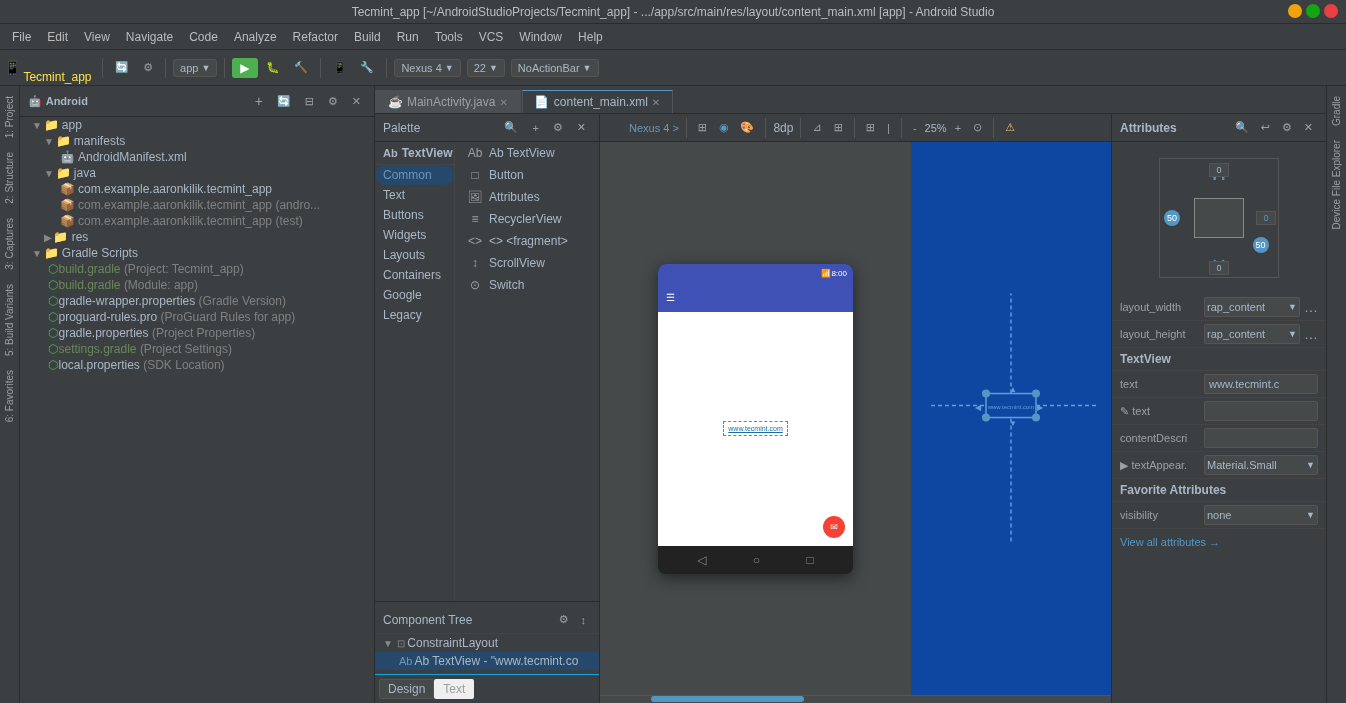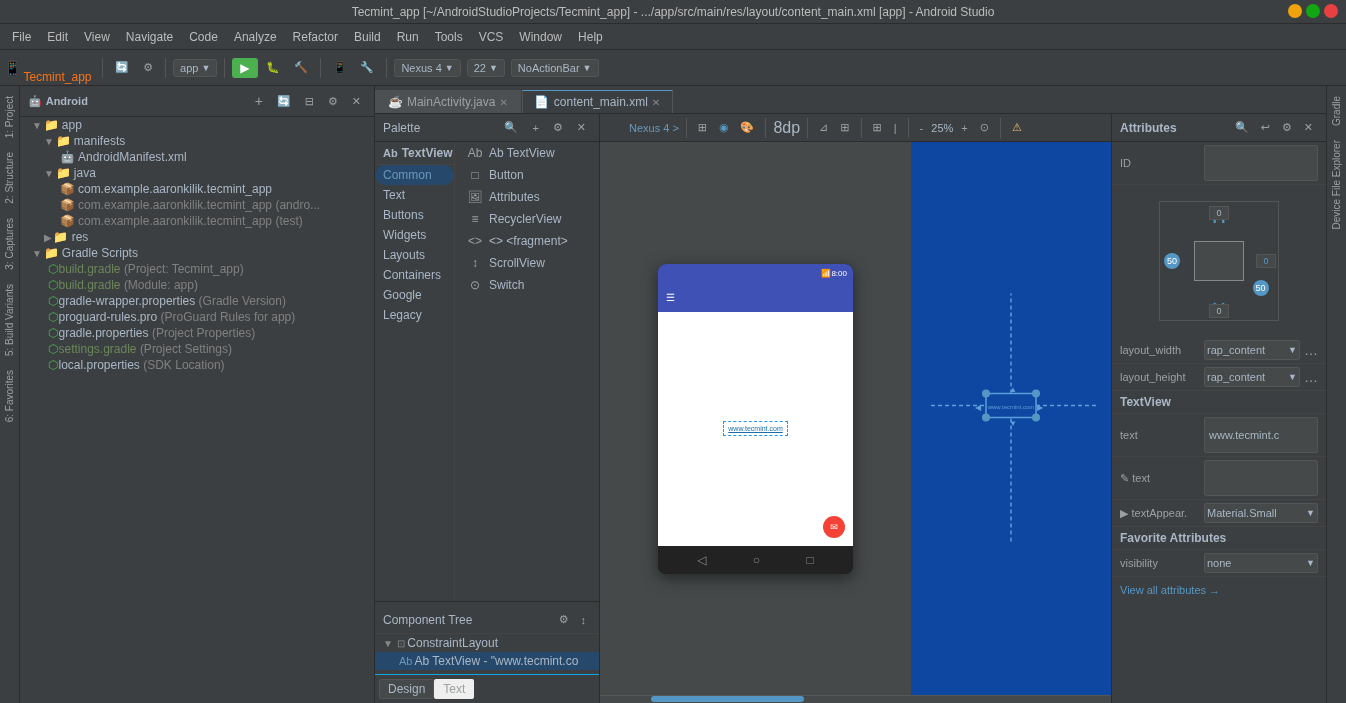--- a/index.html
+++ b/index.html
@@ -71,21 +71,21 @@
     .component-tree { border-top: 1px solid #2b2b2b; padding: 4px 0; }
     .component-tree-header { padding: 4px 8px; font-size: 12px; color: #a9b7c6; border-bottom: 1px solid #444; display: flex; align-items: center; justify-content: space-between; }
     .component-item { display: flex; align-items: center; padding: 2px 8px; cursor: pointer; font-size: 12px; color: #a9b7c6; }
     .component-item.selected { background: #26486b; }
 
     
     .right-panel { width: 215px; background: #3c3f41; border-left: 1px solid #2b2b2b; display: flex; flex-direction: column; overflow-y: auto; }
     .attr-header { padding: 4px 8px; font-size: 12px; color: #a9b7c6; border-bottom: 1px solid #2b2b2b; display: flex; align-items: center; justify-content: space-between; font-weight: bold; }
     .attr-row { display: flex; align-items: center; padding: 3px 8px; border-bottom: 1px solid #444; gap: 4px; }
     .attr-label { color: #9da0a2; font-size: 11px; width: 80px; flex-shrink: 0; }
-    .attr-value { background: #45494a; border: 1px solid #555; border-radius: 2px; color: #a9b7c6; padding: 1px 4px; font-size: 11px; flex: 1; height: 36px; display: flex; align-items: center; }
+    .attr-value { background: #45494a; border: 1px solid #555; border-radius: 2px; color: #a9b7c6; padding: 1px 4px; font-size: 11px; flex: 1; height: 20px; display: flex; align-items: center; }
     .attr-value input { background: transparent; border: none; color: #a9b7c6; font-size: 11px; width: 100%; outline: none; }
     .attr-dropdown { background: #45494a; border: 1px solid #555; border-radius: 2px; color: #a9b7c6; padding: 1px 2px; font-size: 11px; flex: 1; height: 20px; display: flex; align-items: center; justify-content: space-between; cursor: pointer; }
     .attr-section { padding: 4px 8px; font-weight: bold; font-size: 12px; color: #a9b7c6; background: #3c3f41; border-bottom: 1px solid #444; }
     .constraint-diagram { width: 120px; height: 120px; margin: 8px auto; position: relative; background: #3c3f41; border: 1px solid #555; }
 
     
     .side-icons-left { width: 20px; background: #3c3f41; border-right: 1px solid #2b2b2b; display: flex; flex-direction: column; align-items: center; padding-top: 4px; gap: 2px; }
     .side-icon { writing-mode: vertical-rl; transform: rotate(180deg); font-size: 10px; color: #9da0a2; cursor: pointer; padding: 6px 2px; }
     .side-icons-right { width: 20px; background: #3c3f41; border-left: 1px solid #2b2b2b; display: flex; flex-direction: column; align-items: center; padding-top: 4px; gap: 2px; }
     .design-toggle-btn { padding: 2px 8px; font-size: 12px; color: #9da0a2; cursor: pointer; border-radius: 2px; border: 1px solid transparent; }
@@ -118,21 +118,21 @@
   <span class="menu-item">Run</span>
   <span class="menu-item">Tools</span>
   <span class="menu-item">VCS</span>
   <span class="menu-item">Window</span>
   <span class="menu-item">Help</span>
 </div>
 
 <div class="toolbar">
   <div class="toolbar-section">
     <span style="color:#6897bb;font-size:14px;">📱</span>
-    <span style="color:#f97316;font-size:12px;margin-right:4px;margin-top:18px;">Tecmint_app</span>
+    <span style="color:#fde047;font-size:12px;margin-right:4px;margin-top:18px;">Tecmint_app</span>
   </div>
   <div class="toolbar-separator"></div>
   <button class="toolbar-btn">🔄</button>
   <button class="toolbar-btn">⚙</button>
   <div class="toolbar-separator"></div>
   <div class="device-selector">
     <span>app</span>
     <span style="font-size:9px;">▼</span>
   </div>
   <div class="toolbar-separator"></div>
@@ -398,21 +398,21 @@
         <div class="editor-toolbar">
 
           <div style="display:flex;align-items:center;gap:2px;font-size:11px;color:#6897bb;margin-left:25px;">
             <span>Nexus 4 &gt;</span>
           </div>
           <div class="toolbar-separator"></div>
           <button class="editor-toolbar-btn">⊞</button>
           <button class="editor-toolbar-btn" style="color:#5597c4;">◉</button>
           <button class="editor-toolbar-btn">🎨</button>
           <div class="toolbar-separator"></div>
-          <span style="font-size:16px;color:#a9b7c6;">8dp</span>
+          <span style="font-size:12px;color:#a9b7c6;">8dp</span>
           <div class="toolbar-separator"></div>
           <button class="editor-toolbar-btn">⊿</button>
           <button class="editor-toolbar-btn">⊞</button>
           <div class="toolbar-separator"></div>
           <button class="editor-toolbar-btn">⊞</button>
           <button class="editor-toolbar-btn">|</button>
           <div class="toolbar-separator"></div>
           <button class="editor-toolbar-btn">-</button>
           <span style="font-size:11px;color:#a9b7c6;">25%</span>
           <button class="editor-toolbar-btn">+</button>
@@ -485,26 +485,20 @@
         <div class="attr-header">
           <span>Attributes</span>
           <div style="display:flex;gap:2px;">
             <button class="toolbar-btn">🔍</button>
             <button class="toolbar-btn">↩</button>
             <button class="toolbar-btn">⚙</button>
             <button class="toolbar-btn">✕</button>
           </div>
         </div>
 
-        <div class="attr-row">
-          <span class="attr-label">ID</span>
-          <div class="attr-value">
-            <input type="text" style="">
-          </div>
-        </div>
 
         <div style="padding:8px;display:flex;justify-content:center;">
           <div class="constraint-diagram">
             <div style="position:absolute;top:50%;left:50%;transform:translate(-50%,-50%);width:50px;height:40px;background:#45494a;border:1px solid #888;"></div>
 
             <div style="position:absolute;left:4px;top:50%;transform:translateY(-50%);background:#5597c4;border-radius:50%;width:16px;height:16px;display:flex;align-items:center;justify-content:center;font-size:9px;color:white;">50</div>
 
             <div style="position:absolute;top:12px;left:50%;transform:translateX(-50%);color:#5597c4;font-size:10px;">⬆⬆</div>
             <div style="position:absolute;bottom:8px;left:50%;transform:translateX(-50%);color:#5597c4;font-size:10px;">⬆⬆</div>
             <div style="position:absolute;right:4px;top:50%;transform:translateY(-50%);color:#5597c4;font-size:10px;">⬅⬅</div>
@@ -546,20 +540,26 @@
           </div>
         </div>
 
         <div class="attr-row">
           <span class="attr-label">✎ text</span>
           <div class="attr-value">
             <input type="text" style="background: transparent; border: none; color: rgb(169, 183, 198); font-size: 11px; width: 100%; outline: none;">
           </div>
         </div>
 
+        <div class="attr-row">
+          <span class="attr-label">contentDescri</span>
+          <div class="attr-value">
+            <input type="text" style="background: transparent; border: none; color: rgb(169, 183, 198); font-size: 11px; width: 100%; outline: none;">
+          </div>
+        </div>
 
         <div class="attr-row">
           <span class="attr-label">▶ textAppear.</span>
           <div class="attr-dropdown">
             <span>Material.Small</span>
             <span style="font-size:9px;">▼</span>
           </div>
         </div>
 
         <div class="attr-section">

